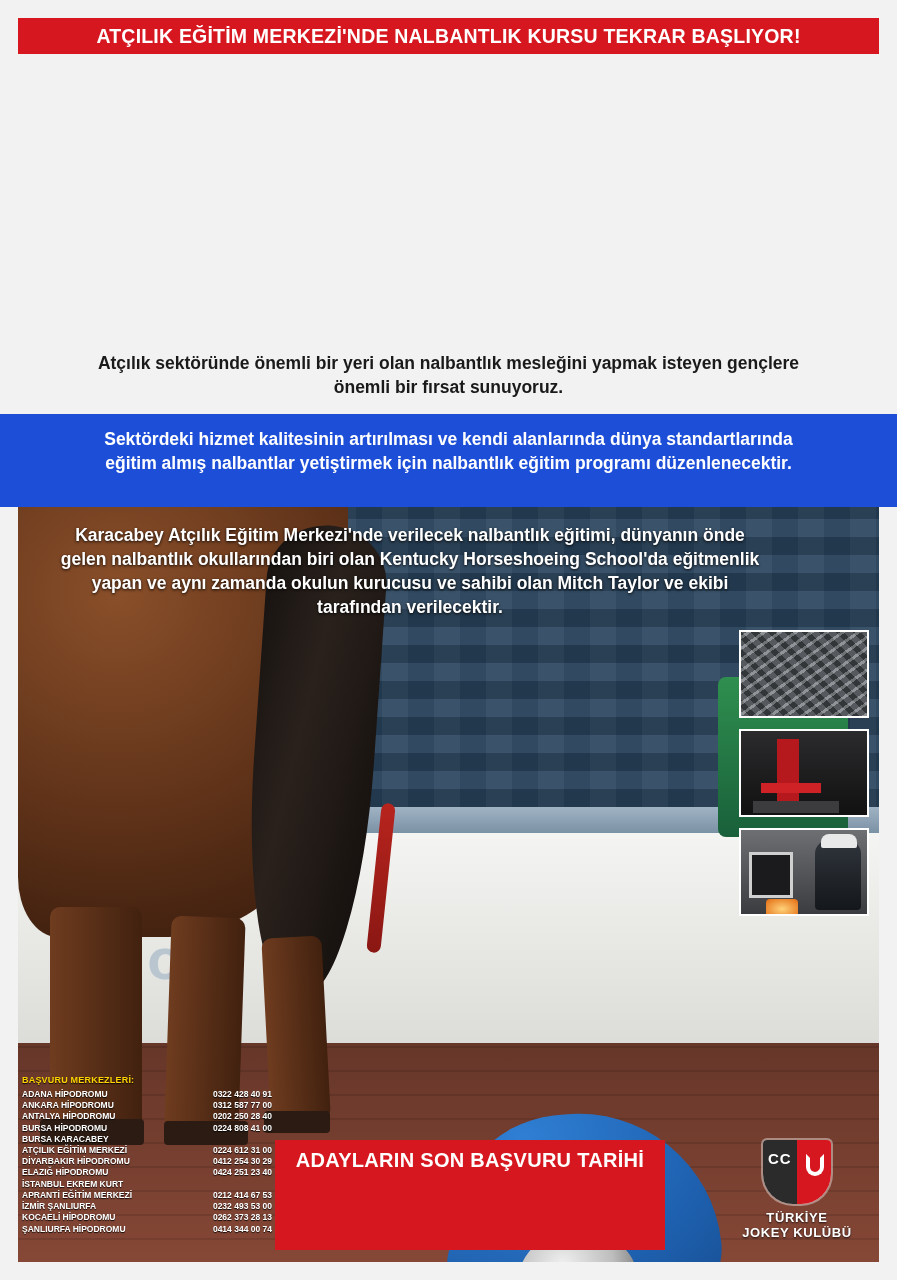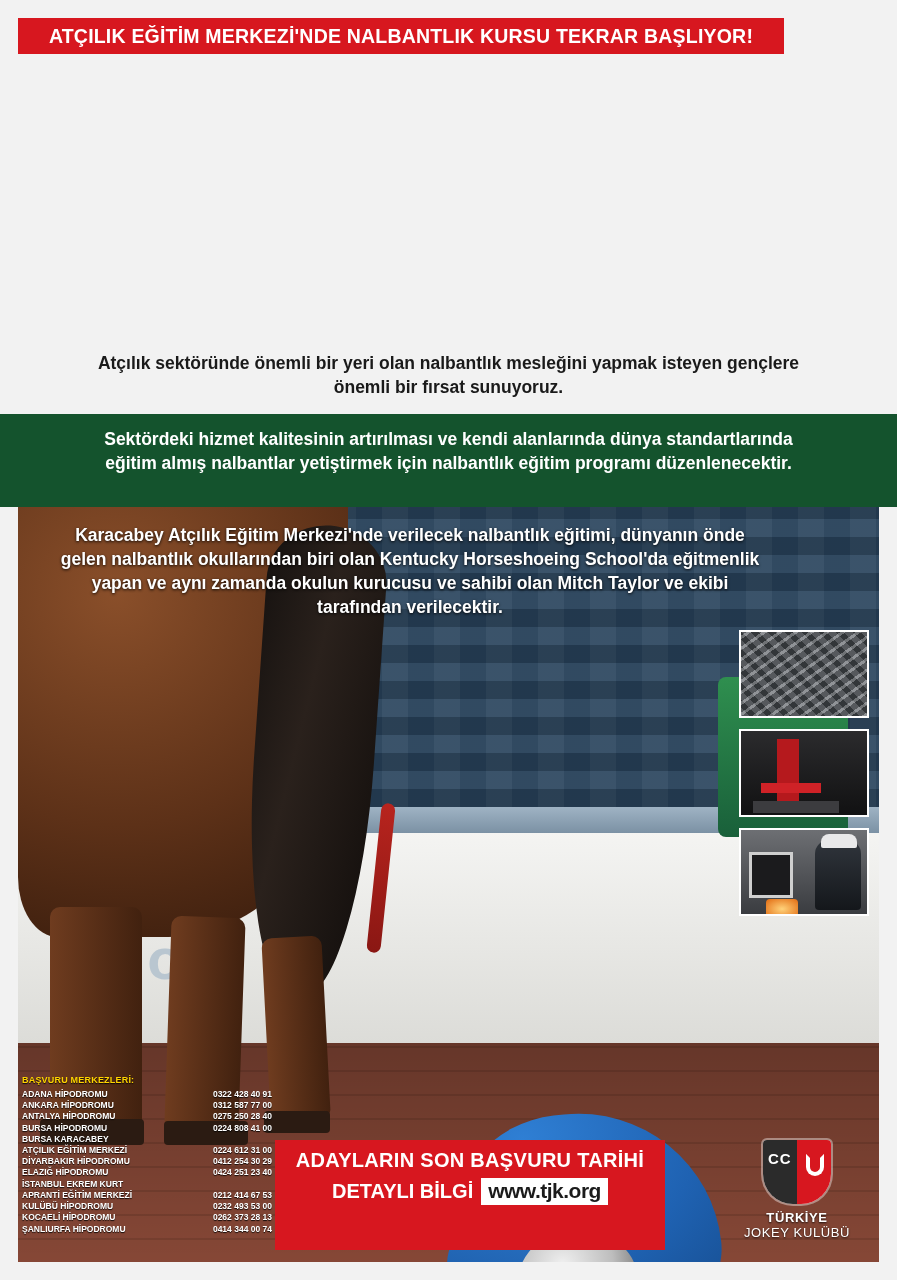--- a/index.html
+++ b/index.html
@@ -7,21 +7,21 @@
   body {
     font-family:"Liberation Sans", sans-serif;
     background:#ffffff;
     overflow:hidden;
     position:relative;
   }
   .poster { position:relative; width:897px; height:1280px; background:#f2f2f2; overflow:hidden; }
 
   
   .top-banner {
-    position:absolute; left:18px; top:18px; width:766px; height:36px;
+    position:absolute; left:18px; top:18px; width:861px; height:36px;
     background:#d7171f; color:#fff;
     display:flex; align-items:center; justify-content:center;
   }
   .top-banner span {
     font-size:19.5px; font-weight:bold; letter-spacing:0.2px;
     font-family:"Liberation Sans", sans-serif;
     white-space:nowrap;
   }
 
   
@@ -38,21 +38,21 @@
   
   .intro {
     position:absolute; left:70px; top:352px; width:757px;
     text-align:center; color:#1a1a1a;
     font-size:17.5px; font-weight:bold; line-height:1.35;
   }
 
   
   .red-band {
     position:absolute; left:0; top:414px; width:897px; height:93px;
-    background:#14532d;
+    background:#1d4ed8;
   }
   .red-band .txt {
     position:absolute; left:90px; top:14px; width:717px;
     text-align:center; color:#ffffff;
     font-size:17.5px; font-weight:bold; line-height:1.37;
   }
 
   
   .photo {
     position:absolute; left:18px; top:507px; width:861px; height:755px;
@@ -212,21 +212,21 @@
     width:68px; height:64px; margin:0 auto 6px auto; position:relative;
     background:#ffffff; border-radius:4px 4px 30px 30px; overflow:hidden;
     box-shadow:0 0 0 2px rgba(255,255,255,0.4);
   }
   .tjk .crest .left { position:absolute; left:0; top:0; width:34px; height:64px; background:#2b2b2b; }
   .tjk .crest .right { position:absolute; right:0; top:0; width:34px; height:64px; background:#d7171f; }
   .tjk .crest .cc { position:absolute; left:5px; top:10px; color:#fff; font-size:15px; font-weight:bold; letter-spacing:1px;}
   .tjk .crest .shoe { position:absolute; right:7px; top:14px; width:18px; height:22px;
       border:4px solid #fff; border-top-color:transparent; border-radius:0 0 12px 12px; }
   .tjk .t1 { font-size:13px; font-weight:bold; letter-spacing:0.6px; text-shadow:0 1px 2px rgba(0,0,0,.8); }
-  .tjk .t2 { font-size:13px; font-weight:normal; letter-spacing:0.6px; text-shadow:0 1px 2px rgba(0,0,0,.8); }
+  .tjk .t2 { font-size:13px; font-weight:bold; letter-spacing:0.6px; text-shadow:0 1px 2px rgba(0,0,0,.8); }
 
   
   .photo-text {
     position:absolute; left:60px; top:523px; width:700px;
     text-align:center; color:#ffffff; font-size:17.5px; font-weight:bold;
     line-height:1.38; text-shadow:0 1px 3px rgba(0,0,0,0.9);
     z-index:6;
   }
 </style>
 </head>
@@ -295,21 +295,21 @@
         <div class="apply-row">
           <span class="nm">ADANA HİPODROMU</span>
           <span class="ph">0322 428 40 91</span>
         </div>
         <div class="apply-row">
           <span class="nm">ANKARA HİPODROMU</span>
           <span class="ph">0312 587 77 00</span>
         </div>
         <div class="apply-row">
           <span class="nm">ANTALYA HİPODROMU</span>
-          <span class="ph">0275 250 28 40</span>
+          <span class="ph">0202 250 28 40</span>
         </div>
         <div class="apply-row">
           <span class="nm">BURSA HİPODROMU</span>
           <span class="ph">0224 808 41 00</span>
         </div>
         <div class="apply-row">
           <span class="nm">BURSA KARACABEY</span>
           <span class="ph"></span>
         </div>
         <div class="apply-row">
@@ -326,40 +326,36 @@
         </div>
         <div class="apply-row">
           <span class="nm">İSTANBUL EKREM KURT</span>
           <span class="ph"></span>
         </div>
         <div class="apply-row">
           <span class="nm">APRANTİ EĞİTİM MERKEZİ</span>
           <span class="ph">0212 414 67 53</span>
         </div>
         <div class="apply-row">
-          <span class="nm">KULÜBÜ HİPODROMU</span>
+          <span class="nm">İZMİR ŞANLIURFA</span>
           <span class="ph">0232 493 53 00</span>
         </div>
         <div class="apply-row">
           <span class="nm">KOCAELİ HİPODROMU</span>
           <span class="ph">0262 373 28 13</span>
         </div>
         <div class="apply-row">
           <span class="nm">ŞANLIURFA HİPODROMU</span>
           <span class="ph">0414 344 00 74</span>
         </div>
       </div>
   </div>
 
   <div class="deadline">
     <div class="d1">ADAYLARIN SON BAŞVURU TARİHİ</div>
-    <div class="d3row">
-      <div class="d3">DETAYLI BİLGİ</div>
-      <div class="url">www.tjk.org</div>
-    </div>
   </div>
 
   <div class="tjk">
     <div class="crest">
       <div class="left">
         <div class="cc">CC</div>
       </div>
       <div class="right">
         <div class="shoe"></div>
       </div>

